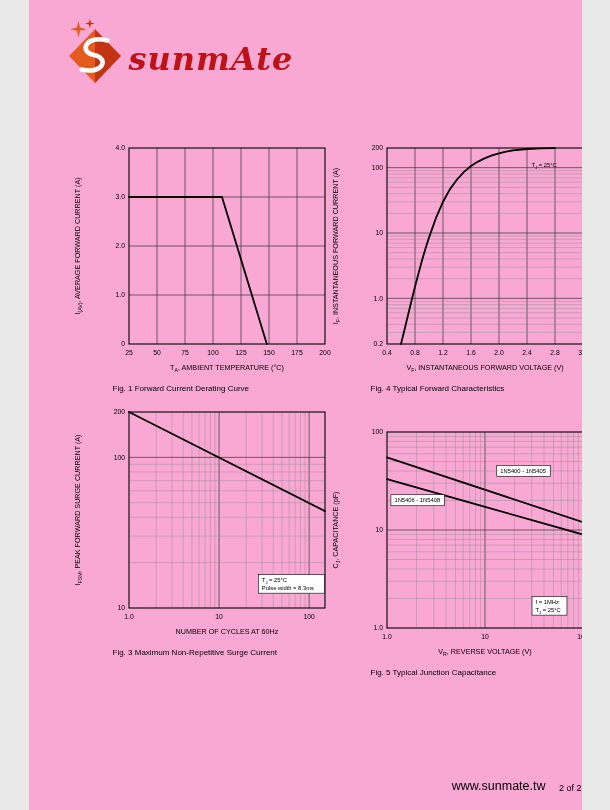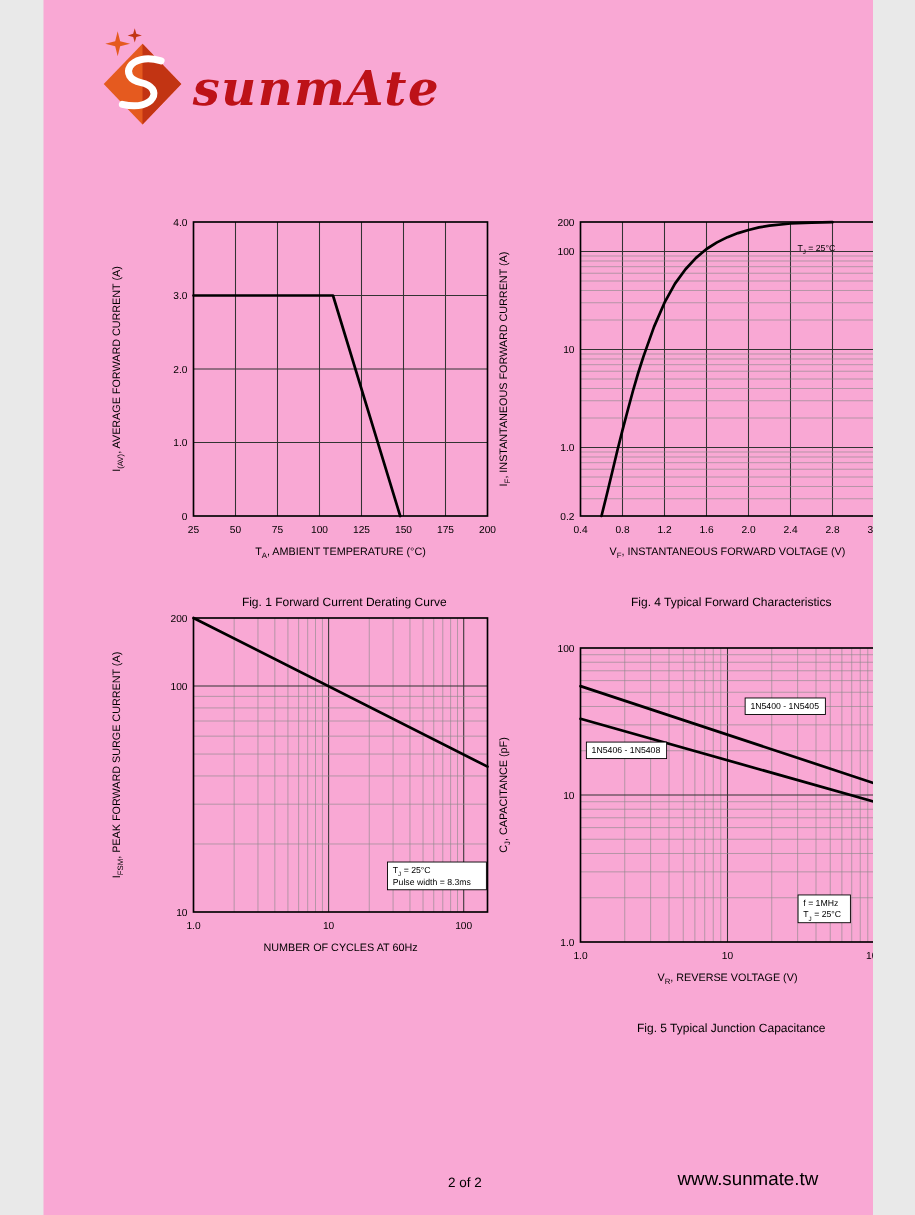--- a/index.html
+++ b/index.html
@@ -5,26 +5,26 @@
   *{box-sizing:border-box;}
   html,body{margin:0;padding:0;background:#e9e9e9;}
   .page{position:relative;width:553px;height:810px;margin:0 auto;background:#f9a8d4;
         font-family:"Liberation Sans",sans-serif;color:#000;overflow:hidden;}
   .logo{position:absolute;left:36px;top:18px;display:flex;align-items:center;}
   .logo-mark{width:60px;height:72px;}
   .logo-text{font-family:"DejaVu Serif",serif;font-style:italic;font-weight:bold;
              font-size:32px;color:#bd1218;letter-spacing:1px;margin-left:4px;margin-top:10px;}
   .fig{position:absolute;width:280px;margin:0;padding:0;}
   .fig .chart{display:block;width:280px;height:250px;}
-  .caption{font-size:8px;text-align:center;padding-left:46px;margin-top:14px;color:#000;}
+  .caption{font-size:8px;padding-left:46px;margin-top:1px;color:#000;}
   .fig1{left:38px;top:133px;}
   .fig2{left:296px;top:133px;}
   .fig3{left:38px;top:397px;}
   .fig4{left:296px;top:417px;}
-  .page-number{position:absolute;left:0;right:0;top:783px;text-align:center;font-size:9px;padding-left:10px;}
+  .page-number{position:absolute;left:0;right:0;top:783px;text-align:right;font-size:9px;padding-left:10px;}
   .website{position:absolute;right:36px;top:779px;font-size:12.5px;font-weight:normal;color:#000;}
   svg text{font-family:"Liberation Sans",sans-serif;fill:#000;}
 </style>
 </head>
 <body>
 
 <div class="page">
 
   <div class="logo">
     <svg class="logo-mark" viewBox="0 0 58 68" aria-hidden="true">
@@ -161,20 +161,21 @@
         <text x="58" y="213.4" text-anchor="end" font-size="6.8">10</text>
         <text x="58" y="62.75012977931282" text-anchor="end" font-size="6.8">100</text>
         <text x="58" y="17.4" text-anchor="end" font-size="6.8">200</text>
         <text x="160" y="237" text-anchor="middle" font-size="7.2"><tspan>NUMBER OF CYCLES AT 60Hz</tspan></text>
         <text x="13" y="113" text-anchor="middle" font-size="7.2" transform="rotate(-90 13 113)"><tspan>I</tspan><tspan dy="2.1" font-size="5.2">FSM</tspan><tspan dy="-2.1">, PEAK FORWARD SURGE CURRENT (A)</tspan></text>
         <polyline points="62.0,15.0 258.0,114.1" fill="none" stroke="#000" stroke-width="1.8" stroke-linejoin="round" stroke-linecap="round"></polyline>
         <rect x="191.36" y="177.67999999999998" width="65.9" height="18.5" fill="#fff" stroke="#000" stroke-width="0.6"></rect>
         <text x="194.86" y="185.17999999999998" font-size="5.8"><tspan>T</tspan><tspan dy="2.1" font-size="4.2">J</tspan><tspan dy="-2.1"> = 25°C</tspan></text>
         <text x="194.86" y="192.67999999999998" font-size="5.8"><tspan>Pulse width = 8.3ms</tspan></text>
       </svg>
+    <figcaption class="caption">Fig. 3  Maximum Non-Repetitive Surge Current</figcaption>
   </figure>
 
   <figure class="fig fig4">
     <svg class="chart" viewBox="0 0 280 250">
         <line x1="91.50093957507016" x2="91.50093957507016" y1="15" y2="211" stroke="#888" stroke-width="0.4"></line>
         <line x1="108.75788296252692" x2="108.75788296252692" y1="15" y2="211" stroke="#888" stroke-width="0.4"></line>
         <line x1="121.00187915014031" x2="121.00187915014031" y1="15" y2="211" stroke="#888" stroke-width="0.4"></line>
         <line x1="130.49906042492984" x2="130.49906042492984" y1="15" y2="211" stroke="#888" stroke-width="0.4"></line>
         <line x1="138.25882253759707" x2="138.25882253759707" y1="15" y2="211" stroke="#888" stroke-width="0.4"></line>
         <line x1="144.81960792139716" x2="144.81960792139716" y1="15" y2="211" stroke="#888" stroke-width="0.4"></line>

